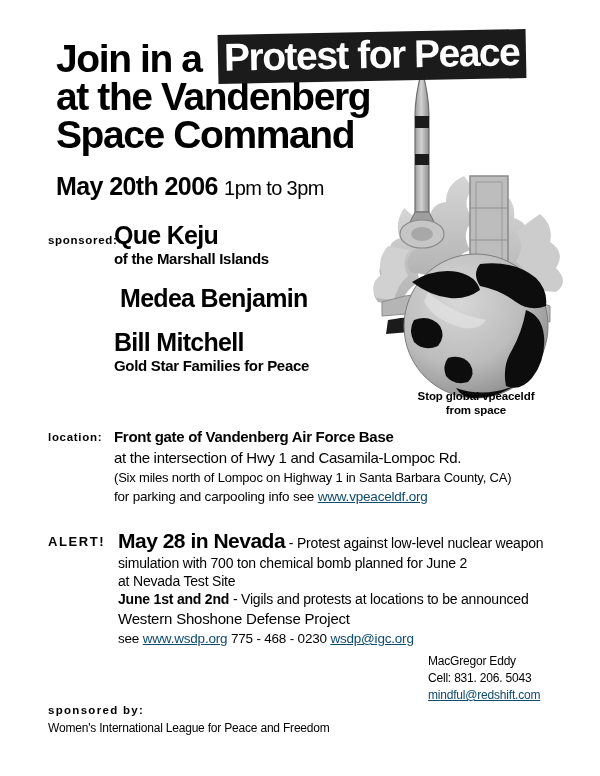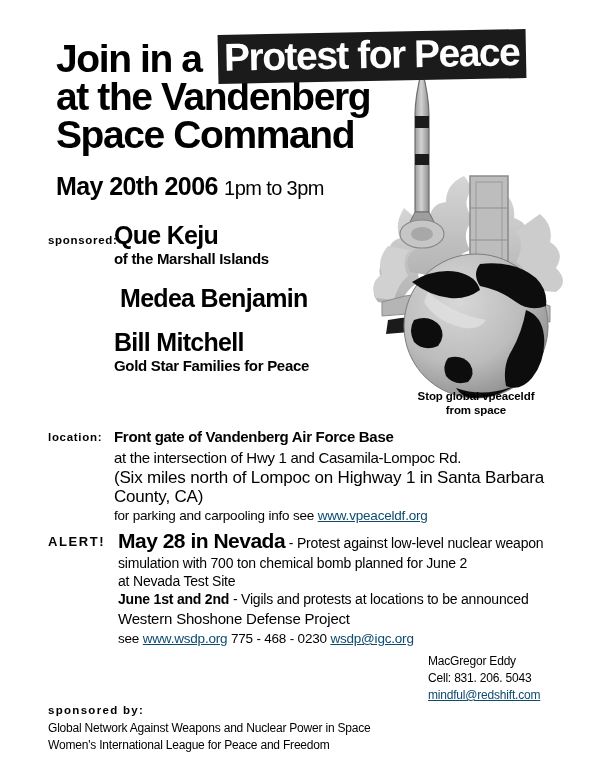--- a/index.html
+++ b/index.html
@@ -122,21 +122,21 @@
     font-weight: bold;
     letter-spacing: -0.3px;
     line-height: 20px;
   }
   .loc-l2 {
     font-size: 15px;
     letter-spacing: -0.3px;
     line-height: 21px;
   }
   .loc-l3 {
-    font-size: 17px;
+    font-size: 13px;
     letter-spacing: -0.2px;
     line-height: 19px;
   }
   .loc-l4 {
     font-size: 13.5px;
     letter-spacing: -0.2px;
     line-height: 19px;
   }
 
   
@@ -318,21 +318,20 @@
         <span>see</span>
         <a class="link" href="#">www.wsdp.org</a>
         <span>775 - 468 - 0230</span>
         <a class="link" href="#">wsdp@igc.org</a>
       </div>
     </div>
   </div>
 
   <div class="footer-left">
     <div class="f-label">sponsored by:</div>
-    <div class="f-line">Global Network Against Weapons and Nuclear Power in Space</div>
     <div class="f-line">Women's International League for Peace and Freedom</div>
   </div>
 
   <div class="footer-right">
     <div class="f-line">MacGregor Eddy</div>
     <div class="f-line">Cell: 831. 206. 5043</div>
     <div class="f-line">
       <a class="link" href="#">mindful@redshift.com</a>
     </div>
   </div>

